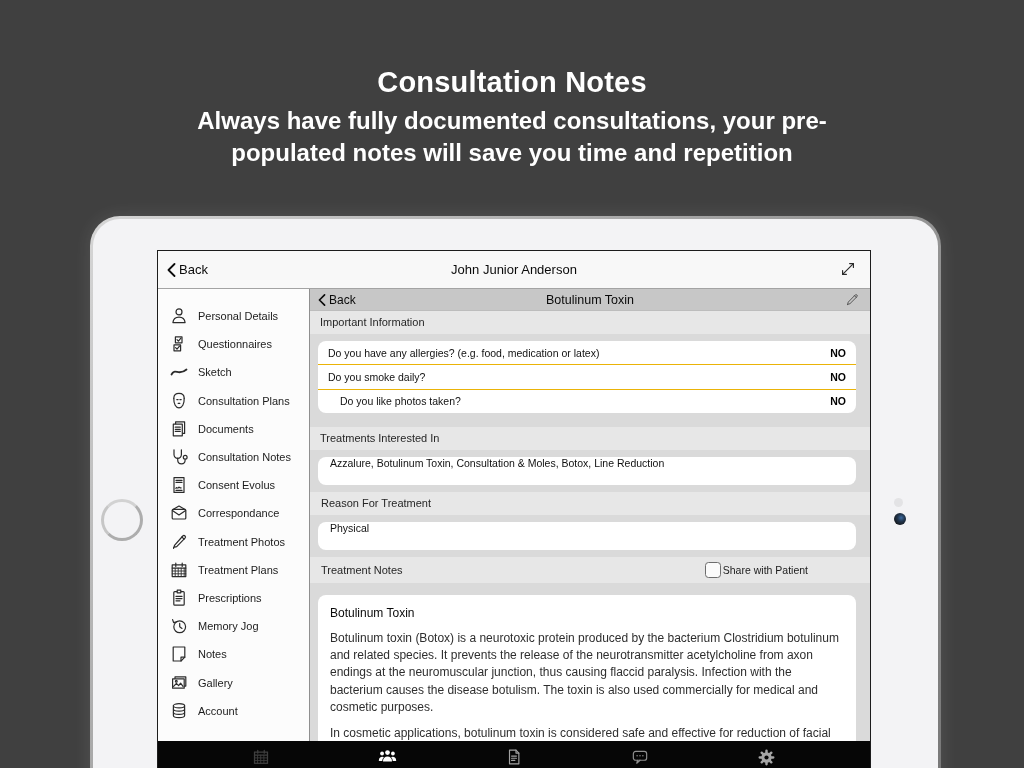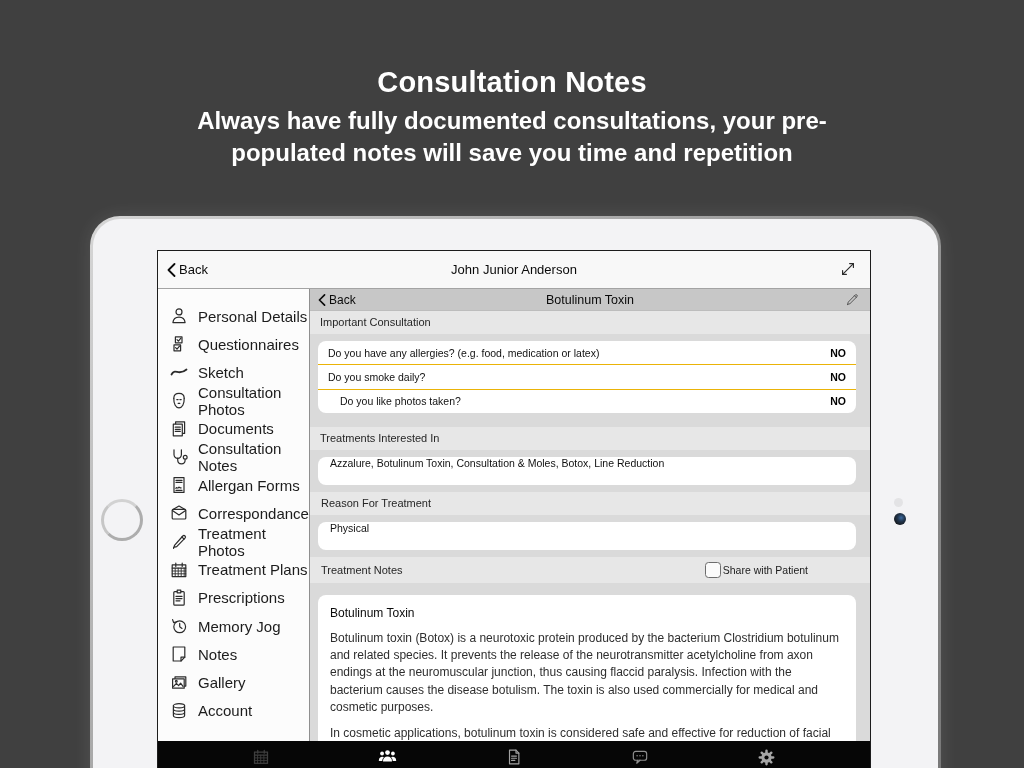--- a/index.html
+++ b/index.html
@@ -30,21 +30,21 @@
           display:flex;align-items:center;}
   .back-group{position:absolute;left:9px;display:flex;align-items:center;gap:3px;font-size:13px;color:#0a0a0a;cursor:default;}
   .nav-title{margin:0 auto;font-size:13px;color:#0a0a0a;}
   .expand-btn{position:absolute;right:13px;top:9px;width:18px;height:18px;}
 
   .body-row{display:flex;height:563px;}
 
   
   .sidebar{width:152px;background:#fcfcfc;border-right:1px solid #8f8f8f;padding-top:13px;box-sizing:border-box;}
   .side-item{display:flex;align-items:center;gap:9px;height:28.2px;padding-left:11px;
-             font-size:15px;color:#1c1c1c;}
+             font-size:11px;color:#1c1c1c;}
   .sicon{width:20px;height:20px;flex:none;display:flex;align-items:center;justify-content:center;}
   .sicon svg{stroke:#2b2b2b;fill:none;stroke-width:1.2;stroke-linecap:round;stroke-linejoin:round;}
 
   
   .main{flex:1;background:#dadada;position:relative;display:flex;flex-direction:column;overflow:hidden;}
   .subheader{position:relative;height:21px;flex:none;background:#c7c7c7;border-bottom:1px solid #bdbdbd;
              display:flex;align-items:center;font-size:12px;color:#0a0a0a;}
   .sub-back{position:absolute;left:8px;display:flex;align-items:center;gap:3px;font-size:12px;}
   .sub-title{margin:0 auto;font-size:12.5px;}
   .edit-btn{position:absolute;right:10px;top:3px;width:15px;height:15px;}
@@ -151,21 +151,21 @@
 
             <div class="side-item">
               <span class="sicon">
                   <svg viewBox="0 0 20 20" width="20" height="20">
                     <path d="M4.8 7.3C4.8 3.9 6.9 2.4 10 2.4s5.2 1.5 5.2 4.9"></path>
                     <path d="M4.8 7.3c-.2 5.7 2.1 9.6 5.2 9.6s5.4-3.9 5.2-9.6"></path>
                     <path d="M7.8 8.6h1.3M10.9 8.6h1.3"></path>
                     <path d="M9.2 12.4h1.6"></path>
                   </svg>
                 </span>
-              <span>Consultation Photos</span>
+              <span>Consultation Plans</span>
             </div>
 
             <div class="side-item">
               <span class="sicon">
                   <svg viewBox="0 0 20 20" width="20" height="20">
                     <rect x="6.6" y="2.8" width="9" height="11.6"></rect>
                     <rect x="4.3" y="5.2" width="9" height="11.6" fill="#fcfcfc"></rect>
                     <path d="M6.3 8.2h5M6.3 10.3h5M6.3 12.4h5"></path>
                   </svg>
                 </span>
@@ -185,21 +185,21 @@
 
             <div class="side-item">
               <span class="sicon">
                   <svg viewBox="0 0 20 20" width="20" height="20">
                     <rect x="5" y="2.6" width="10" height="14.8"></rect>
                     <path d="M7 5.4h6M7 7.4h6"></path>
                     <path d="M6.9 13.4c1-2.4 1.6 1.2 2.6-.8.7-1.4 1.2.6 2.6.2"></path>
                     <path d="M7 15.4h6"></path>
                   </svg>
                 </span>
-              <span>Allergan Forms</span>
+              <span>Consent Evolus</span>
             </div>
 
             <div class="side-item">
               <span class="sicon">
                   <svg viewBox="0 0 20 20" width="20" height="20">
                     <rect x="3.2" y="6.4" width="13.6" height="9.6" rx="1"></rect>
                     <path d="M3.4 7.4L10 12l6.6-4.6"></path>
                     <path d="M4.4 6.2L10 3l5.6 3.2"></path>
                   </svg>
                 </span>
@@ -298,21 +298,21 @@
               </div>
               <div class="sub-title">Botulinum Toxin</div>
               <svg class="edit-btn" viewBox="0 0 20 20">
                   <g fill="none" stroke="#4a4a4a" stroke-width="1.2" stroke-linecap="round" stroke-linejoin="round">
                     <path d="M3.5 16.5l.8-3L13.6 4a1.6 1.6 0 0 1 2.3 2.3L6.6 15.6l-3.1.9z"></path>
                     <path d="M12.7 5l2.3 2.3"></path>
                   </g>
                 </svg>
             </div>
 
-            <div class="band">Important Consultation</div>
+            <div class="band">Important Information</div>
 
             <div class="group-card">
               <div class="qrow">
                 <span>Do you have any allergies? (e.g. food, medication or latex)</span>
                 <span class="answer">NO</span>
               </div>
               <div class="qrow">
                 <span>Do you smoke daily?</span>
                 <span class="answer">NO</span>
               </div>

